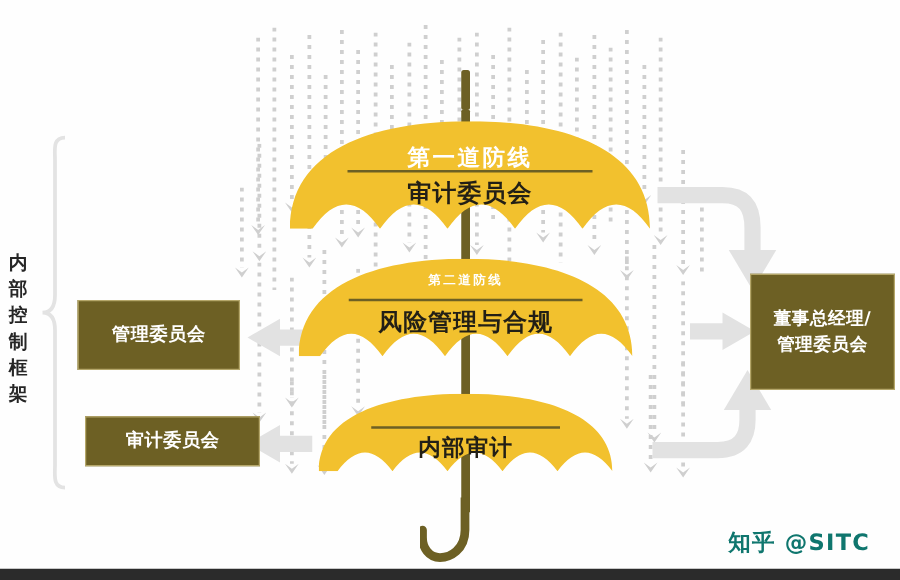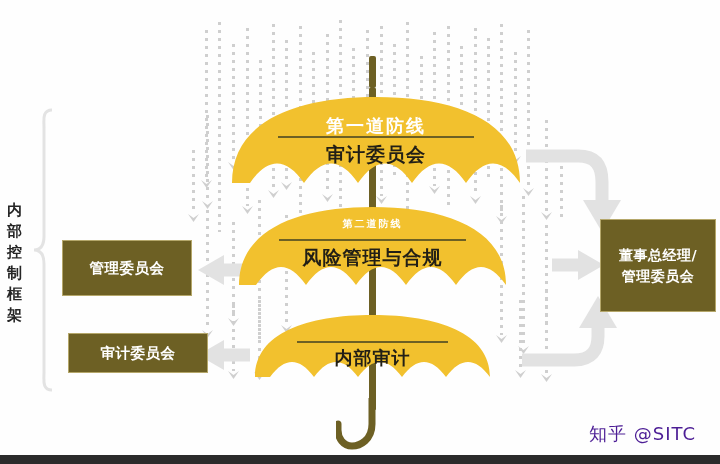--- a/index.html
+++ b/index.html
@@ -55,22 +55,22 @@
   
   .pole{position:absolute;background:#6d6024;width:7px;border-radius:1px;}
   .tip{position:absolute;background:#6d6024;width:7px;border-radius:2px;}
   .handle{position:absolute;left:336px;top:398px;width:60px;height:52px;}
 
   
   .arrow-svg{position:absolute;}
 
   
   .watermark{
-    position:absolute;right:24px;bottom:18px;color:#4c1d95;
-    font-size:18px;letter-spacing:1px;font-weight:400;
+    position:absolute;right:24px;bottom:18px;color:#0f766e;
+    font-size:18px;letter-spacing:1px;font-weight:700;
   }
   .bottombar{position:absolute;left:0;bottom:0;width:720px;height:9px;background:#2b2b2b;}
 </style>
 </head>
 <body>
 
 <div id="stage">
 
   <div class="rain-layer" id="rain">
       <div class="drop" style="left:205px;top:30px;height:150px;">

